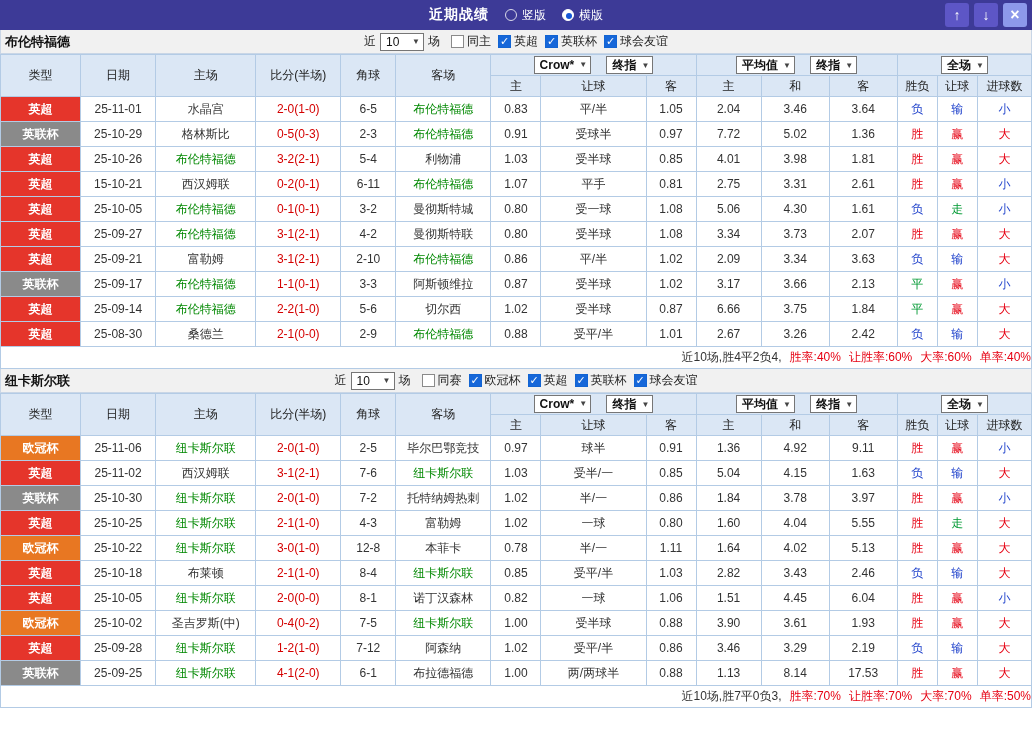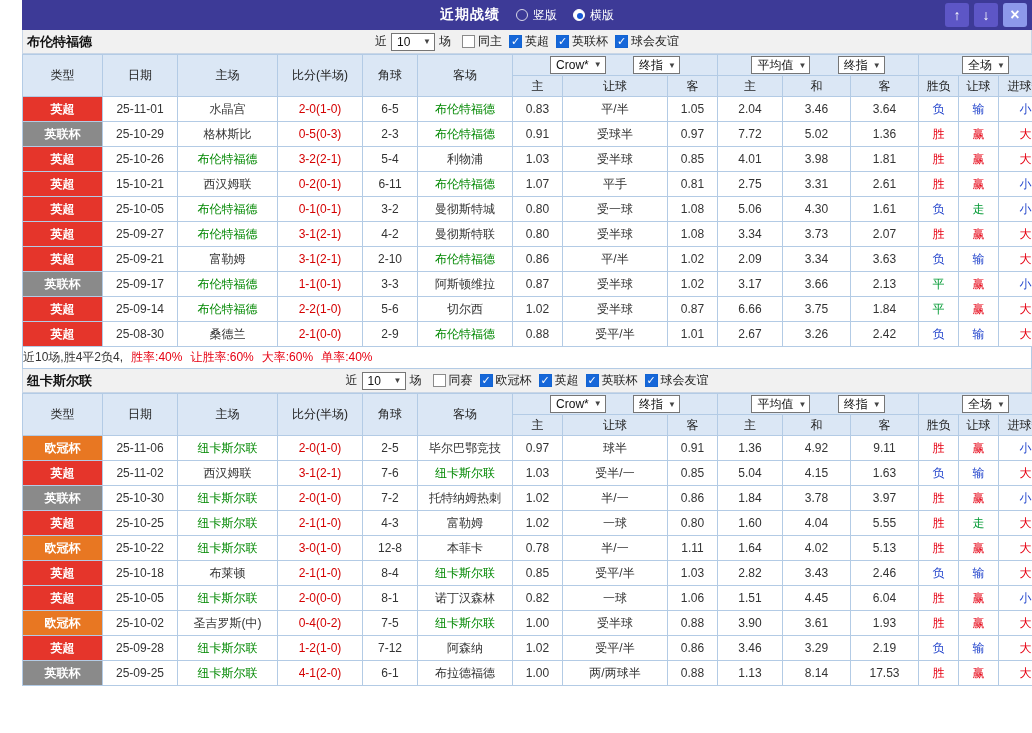--- a/index.html
+++ b/index.html
@@ -1,18 +1,18 @@
 <!DOCTYPE html>
 <html><head>
 <meta charset="utf-8">
 <style>
   * { box-sizing: border-box; margin: 0; padding: 0; }
   html,body { background:#fff; }
   body { font-family: "Liberation Sans", "DejaVu Sans", sans-serif; width:1032px; }
-  .app { width:1032px; height:733px; overflow:hidden; background:#fff;padding-left:22px; }
+  .app { width:1032px; height:733px; overflow:hidden; background:#fff; }
 
   
   .titlebar { height:30px; background:#3d3a97; position:relative; display:flex; align-items:center; justify-content:center; }
   .tb-center { display:flex; align-items:center; gap:16px; }
   .tb-title { color:#ffffff; font-size:14px; font-weight:bold; letter-spacing:1px; }
   .radio { display:inline-flex; align-items:center; gap:5px; color:#ffffff; font-size:12px; cursor:pointer; }
   .rdot { width:12px; height:12px; border-radius:50%; border:1px solid #d9d9e8; background:transparent; position:relative; display:inline-block; flex:0 0 auto; }
   .rdot.on { background:#ffffff; border-color:#ffffff; }
   .rdot.on::after { content:""; position:absolute; left:3px; top:3px; width:6px; height:6px; border-radius:50%; background:#1658d6; }
   .tb-btns { position:absolute; right:5px; top:3px; display:flex; gap:5px; }
@@ -30,27 +30,27 @@
   .cbbox { width:13px; height:13px; border:1px solid #8a8a8a; background:#fff; display:inline-block; position:relative; flex:0 0 auto; }
   .cb.on .cbbox { background:#1667d9; border-color:#1264d2; }
   .cb.on .cbbox::after { content:"\2713"; position:absolute; color:#fff; font-size:11px; font-weight:bold; left:1px; top:-1px; }
 
   
   table.stats { width:100%; border-collapse:collapse; table-layout:fixed; }
   .stats th, .stats td { border:1px solid #b3cbe5; text-align:center; font-size:12px; color:#333; overflow:hidden; white-space:nowrap; padding:0 2px; }
   .stats th { background:#dbe7f5; height:21px; font-weight:normal; color:#222; }
   .stats td { height:25px; background:#fff; }
   .selcell { padding:0; }
-  .selcell .sel { margin:0 12px; min-width:46px; }
+  .selcell .sel { margin:0 6px; min-width:46px;font-weight:bold; }
   td.league { color:#fff; font-weight:bold; }
   td.focus { color:#008800; }
   td.score { color:#d40000; }
   td.result { font-weight:normal; }
 
-  .table-footer { height:22px; border:1px solid #b3cbe5; border-top:none; display:flex; align-items:center; justify-content:flex-start; gap:8px; font-size:12px; }
+  .table-footer { height:22px; border:1px solid #b3cbe5; border-top:none; display:flex; align-items:center; justify-content:flex-end; gap:8px; font-size:12px; }
   .f-prefix { color:#333; }
   .f-stat { color:#e60012; }
 </style>
 </head>
 <body>
 
 <div class="app">
 
   <header class="titlebar">
     <div class="tb-center">
@@ -623,15 +623,22 @@
             <td>1.13</td>
             <td>8.14</td>
             <td>17.53</td>
             <td class="result" style="color: rgb(230, 0, 18);">胜</td>
             <td class="result" style="color: rgb(230, 0, 18);">赢</td>
             <td class="result" style="color: rgb(230, 0, 18);">大</td>
           </tr>
         </tbody>
     </table>
 
+    <div class="table-footer">
+      <span class="f-prefix">近10场,胜7平0负3,</span>
+      <span class="f-stat">胜率:70%</span>
+      <span class="f-stat">让胜率:70%</span>
+      <span class="f-stat">大率:70%</span>
+      <span class="f-stat">单率:50%</span>
+    </div>
   </section>
 
 </div>
 
 </body></html>

